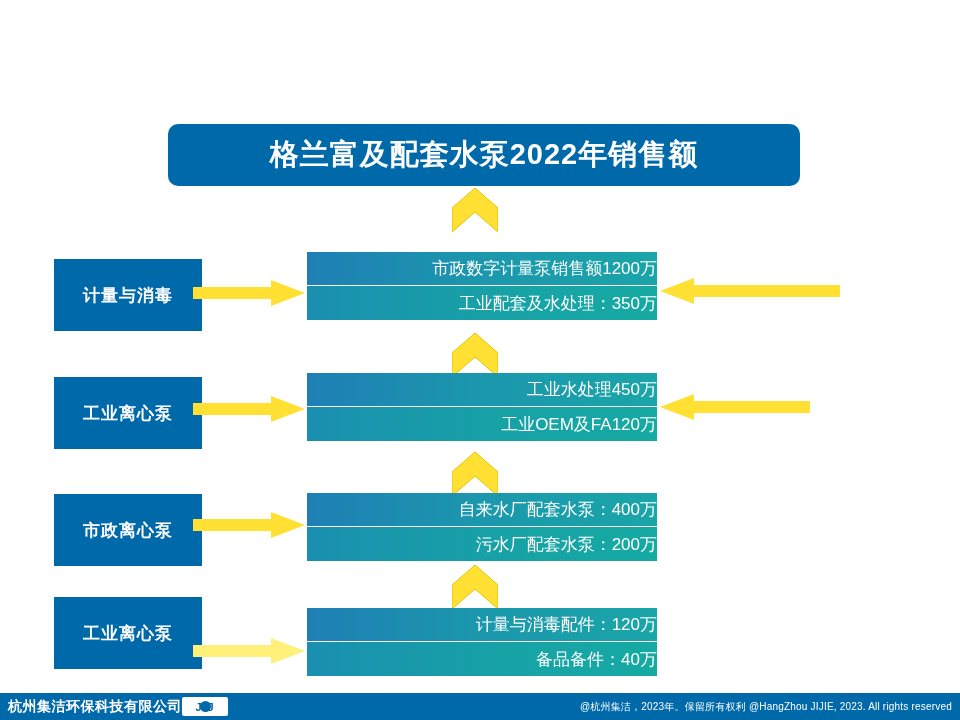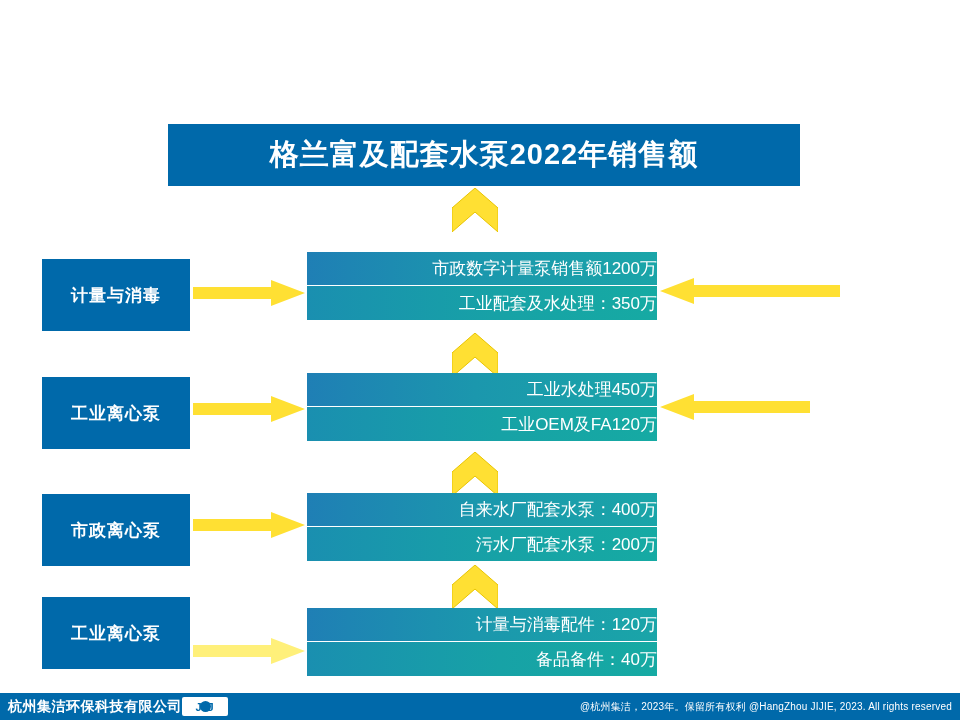--- a/index.html
+++ b/index.html
@@ -25,33 +25,34 @@
   .title-box {
     position: absolute;
     left: 168px;
     top: 124px;
     width: 632px;
     height: 62px;
     background: #0069AA;
     display: flex;
     align-items: center;
     justify-content: center;
+    border-radius: 10px;
   }
   .title-box .title-text {
     color: #ffffff;
     font-size: 29px;
     font-weight: bold;
     letter-spacing: 1px;
     font-family: "Liberation Sans", sans-serif;
   }
 
   
   .cat-box {
     position: absolute;
-    left: 42px;
+    left: 54px;
     width: 148px;
     height: 72px;
     background: #0069AA;
     display: flex;
     align-items: center;
     justify-content: center;
   }
   .cat-box .cat-text {
     color: #ffffff;
     font-size: 17px;

